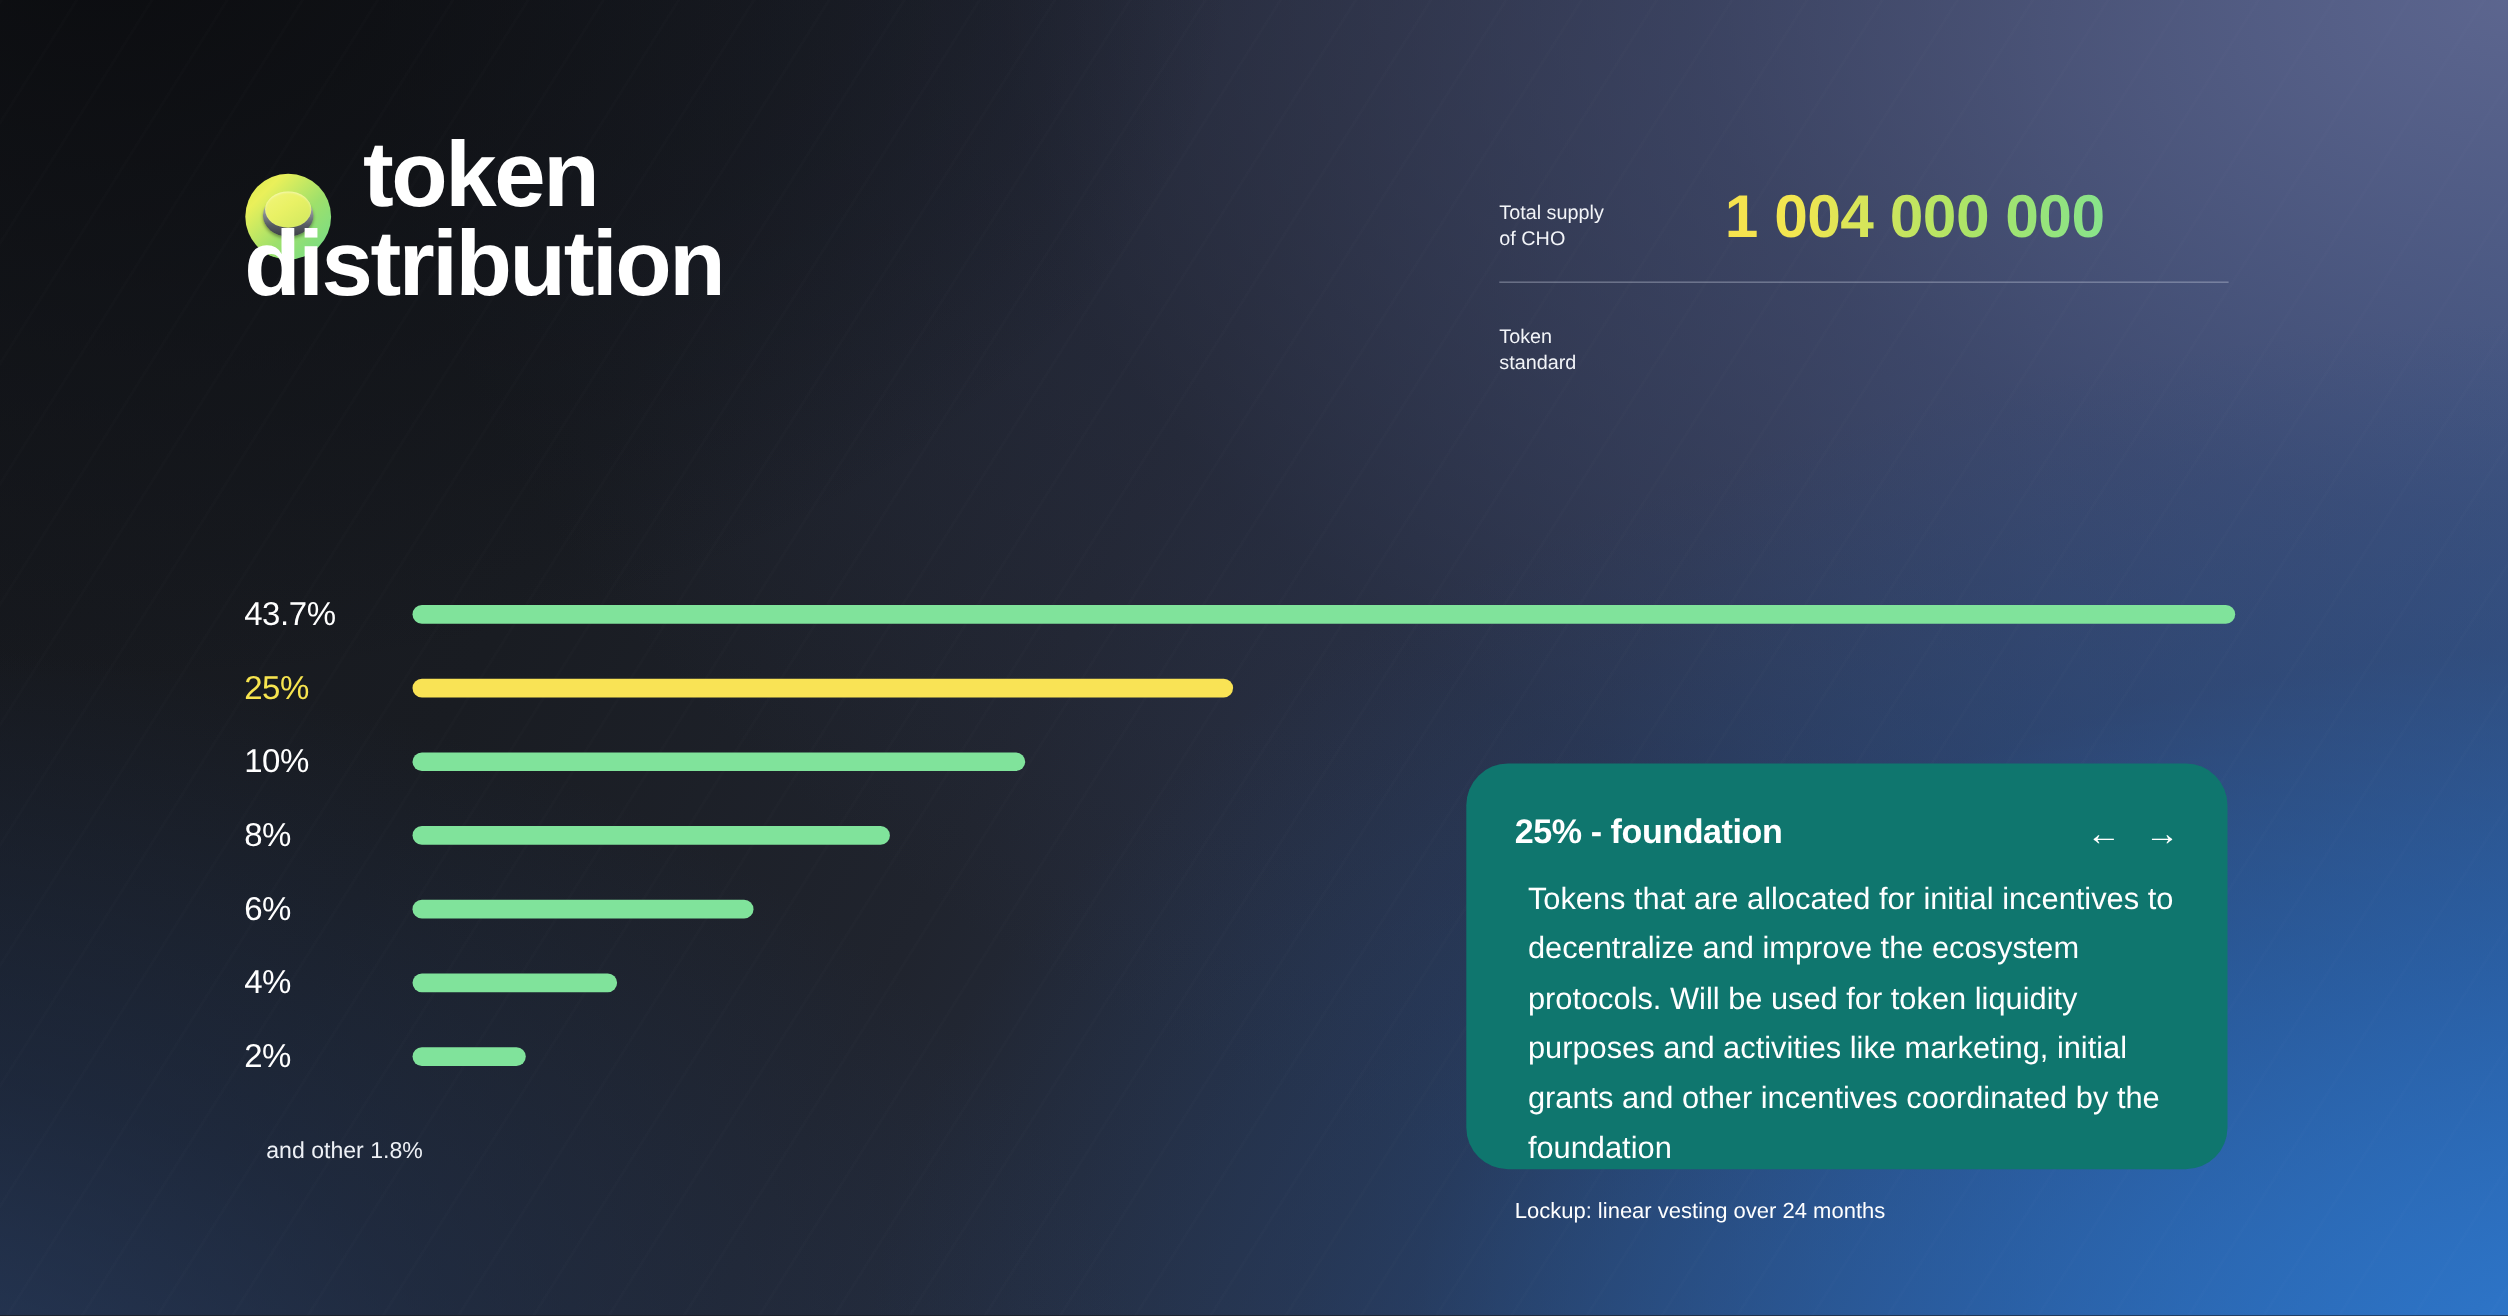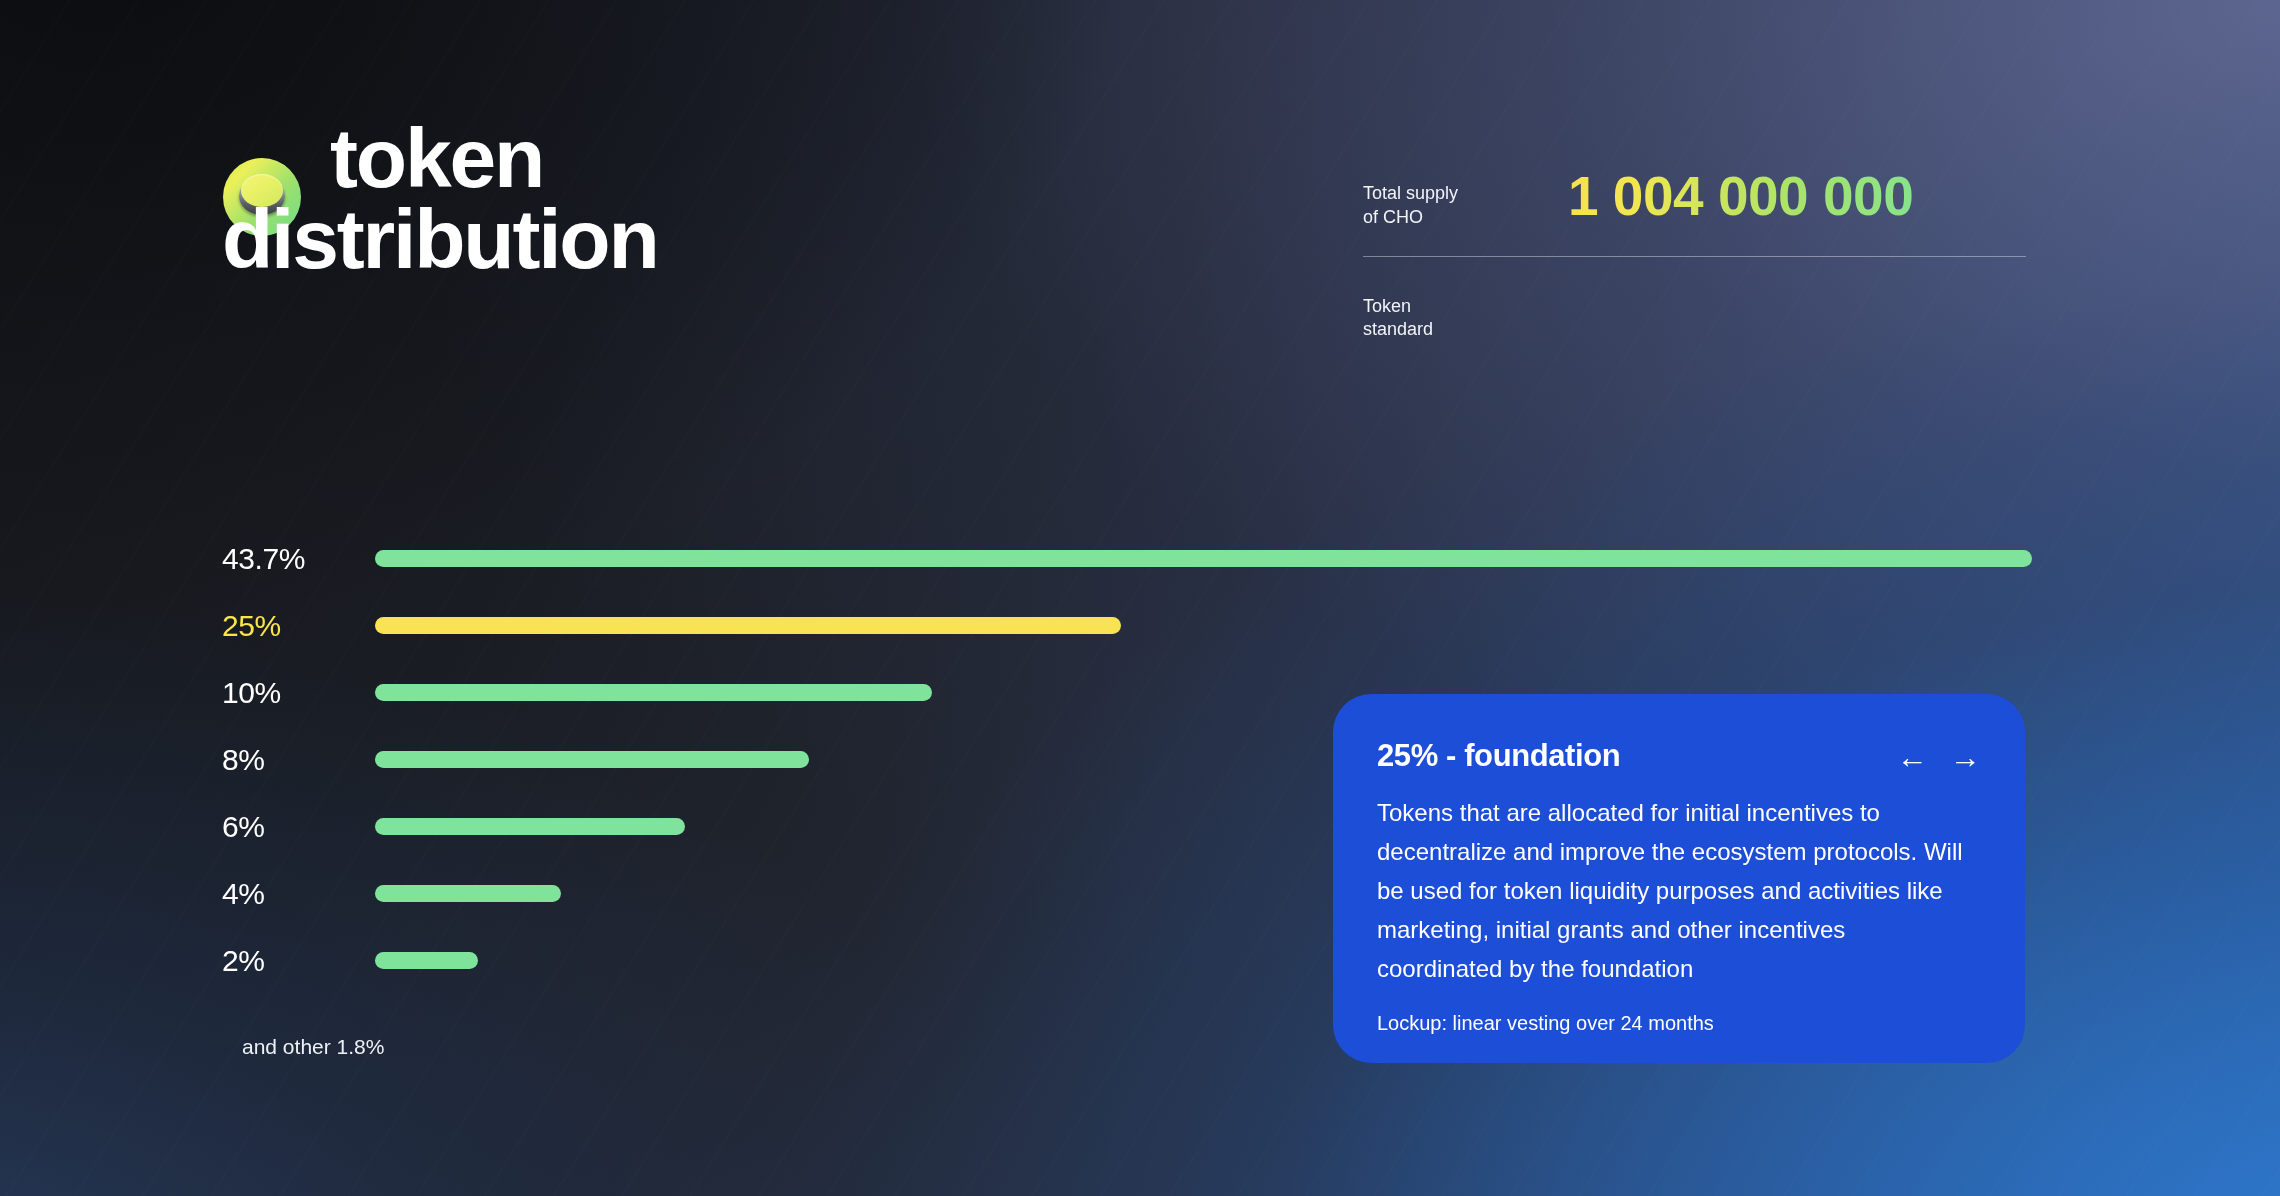--- a/index.html
+++ b/index.html
@@ -191,21 +191,21 @@
     font-weight: 500;
     color: #eef1f6;
     margin-left: 20px;
   }
 
   
   .card {
     position: absolute;
     left: 1333px; top: 694px;
     width: 692px; height: 369px;
-    background: #1d4ed8;
+    background: #0f766e;
     border-radius: 38px;
     padding: 44px 44px 0 44px;
   }
   .card-head {
     display: flex;
     align-items: flex-start;
     justify-content: space-between;
   }
   .card-title {
     font-size: 31px;
@@ -220,24 +220,25 @@
   }
   .nav-arrow {
     font-size: 31px;
     line-height: 1;
     color: #ffffff;
     cursor: pointer;
     user-select: none;
   }
   .card-body {
     margin-top: 20px;
-    font-size: 24px;
+    font-size: 28px;
     line-height: 1.62;
     color: #ffffff;
     max-width: 590px;
+    margin-left: 12px;
   }
   .card-lockup {
     margin-top: 20px;
     font-size: 20px;
     line-height: 1.5;
     color: #ffffff;
   }
 </style>
 </head>
 <body>

